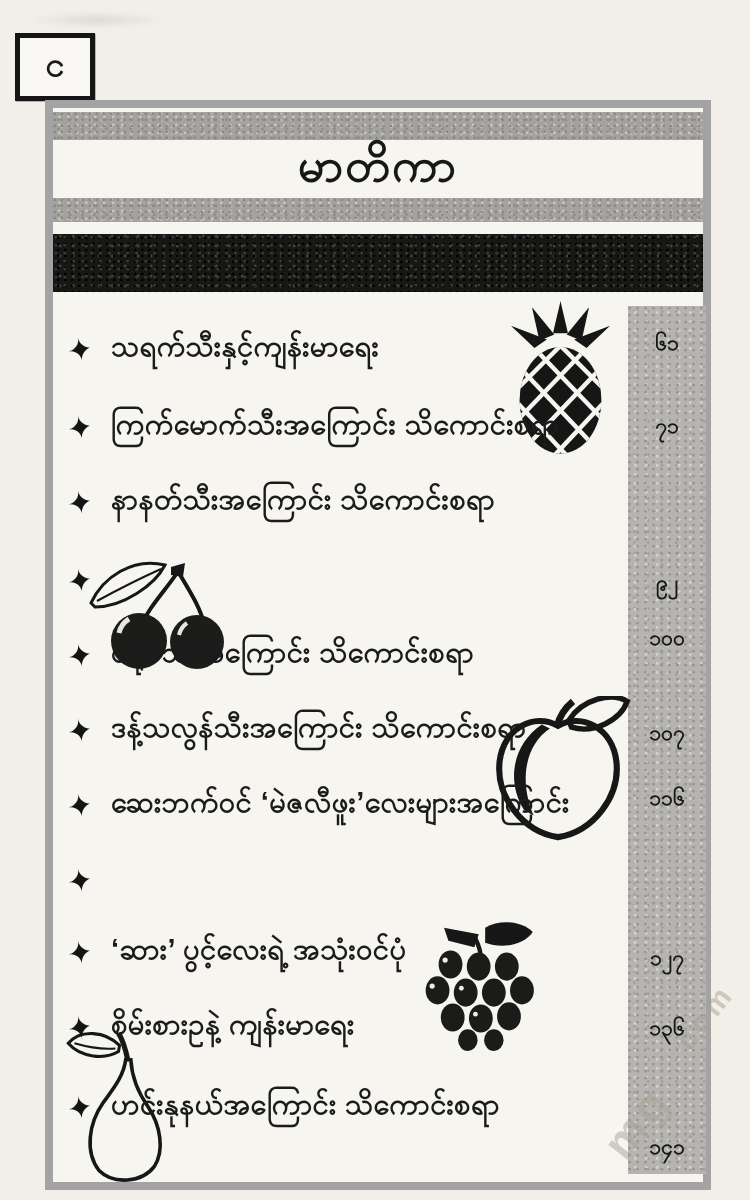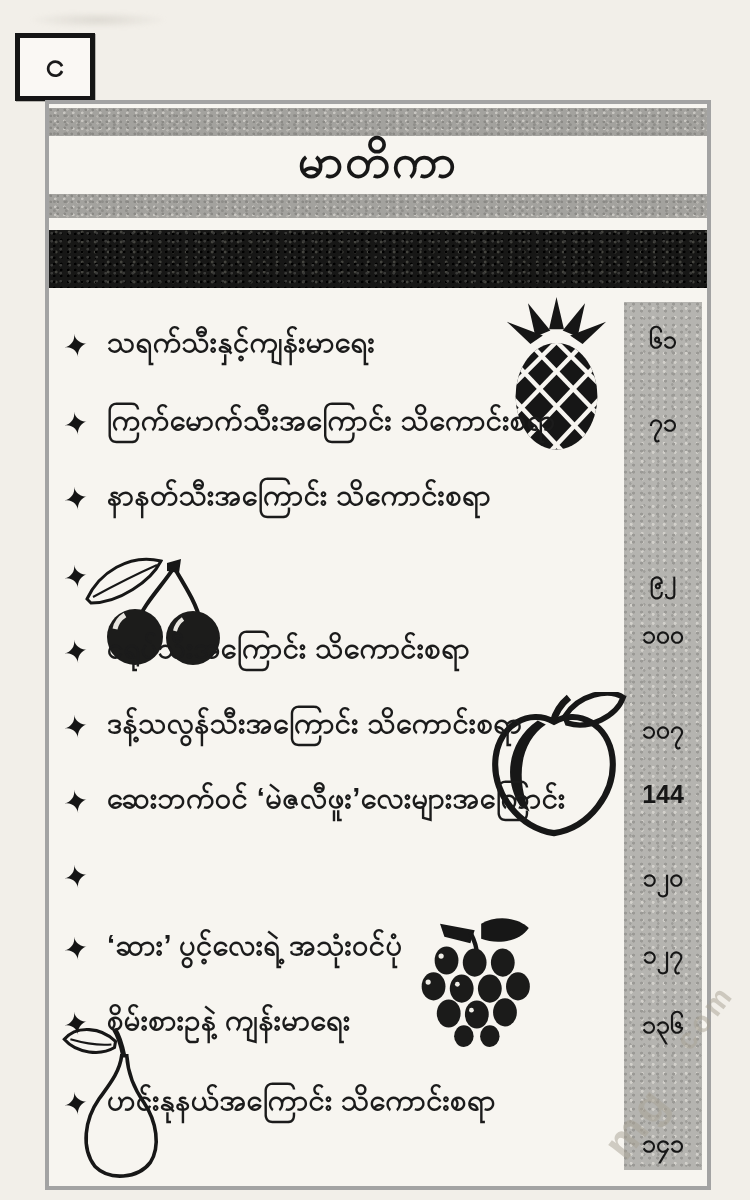--- a/index.html
+++ b/index.html
@@ -36,21 +36,21 @@
     position:absolute; left:15px; top:33px; width:80px; height:68px;
     border:5px solid #151515; background:#faf8f4;
     display:flex; align-items:center; justify-content:center;
     box-shadow:1px 1px 0 rgba(0,0,0,.25);
   }
   .corner-box span { font-size:34px; font-weight:bold; color:#1a1a1a; }
 
   
   .main-box {
     position:absolute; left:45px; top:100px; width:666px; height:1090px;
-    border:4px solid #a3a3a3; background:#f7f5f0;
+    border:8px solid #a3a3a3; background:#f7f5f0;
   }
 
   
   .grain-gray {
     background-color:#a3a29e;
     background-image:
       radial-gradient(circle at 25% 30%, #8a8985 1px, transparent 1.6px),
       radial-gradient(circle at 70% 60%, #c9c7c2 1px, transparent 1.6px),
       radial-gradient(circle at 45% 85%, #8f8e8a 1px, transparent 1.8px),
       radial-gradient(circle at 85% 20%, #b7b5b0 1px, transparent 1.5px);
@@ -94,21 +94,21 @@
   .bullet {
     width:44px; font-size:31px; color:#141414; text-align:left;
     display:inline-block; transform:rotate(-10deg); flex:0 0 44px;
   }
   .entry-title {
     font-size:29px; font-weight:600; color:#1b1b1b; letter-spacing:.5px;
   }
   .page-num {
     position:absolute; left:575px; width:78px; height:50px;
     text-align:center; line-height:50px;
-    font-size:25px; font-weight:600; color:#161616; z-index:3;
+    font-size:21px; font-weight:600; color:#161616; z-index:3;
   }
 
   
   .fruit { position:absolute; z-index:2; pointer-events:none; }
   .r1  { top:215px; } .n1  { top:210px; }
   .r2  { top:293px; } .n2  { top:293px; }
   .r3  { top:368px; } .n3  { top:373px; }
   .r4  { top:446px; } .n4  { top:450px; }
   .r5  { top:521px; } .n5  { top:505px; }
   .r6  { top:596px; } .n6  { top:600px; }
@@ -255,26 +255,25 @@
     <div class="toc-row r6">
       <span class="bullet">✦</span>
       <span class="entry-title">ဒန့်သလွန်သီးအကြောင်း သိကောင်းစရာ</span>
     </div>
     <div class="page-num n6">၁၀၇</div>
 
     <div class="toc-row r7">
       <span class="bullet">✦</span>
       <span class="entry-title">ဆေးဘက်ဝင် ‘မဲဇလီဖူး’လေးများအကြောင်း</span>
     </div>
-    <div class="page-num n7">144</div>
+    <div class="page-num n7">၁၁၆</div>
 
     <div class="toc-row r8">
       <span class="bullet">✦</span>
     </div>
-    <div class="page-num n8">၁၂၀</div>
 
     <div class="toc-row r9">
       <span class="bullet">✦</span>
       <span class="entry-title">‘ဆား’ ပွင့်လေးရဲ့ အသုံးဝင်ပုံ</span>
     </div>
     <div class="page-num n9">၁၂၇</div>
 
     <div class="toc-row r10">
       <span class="bullet">✦</span>
       <span class="entry-title">စိမ်းစားဥနဲ့ ကျန်းမာရေး</span>

